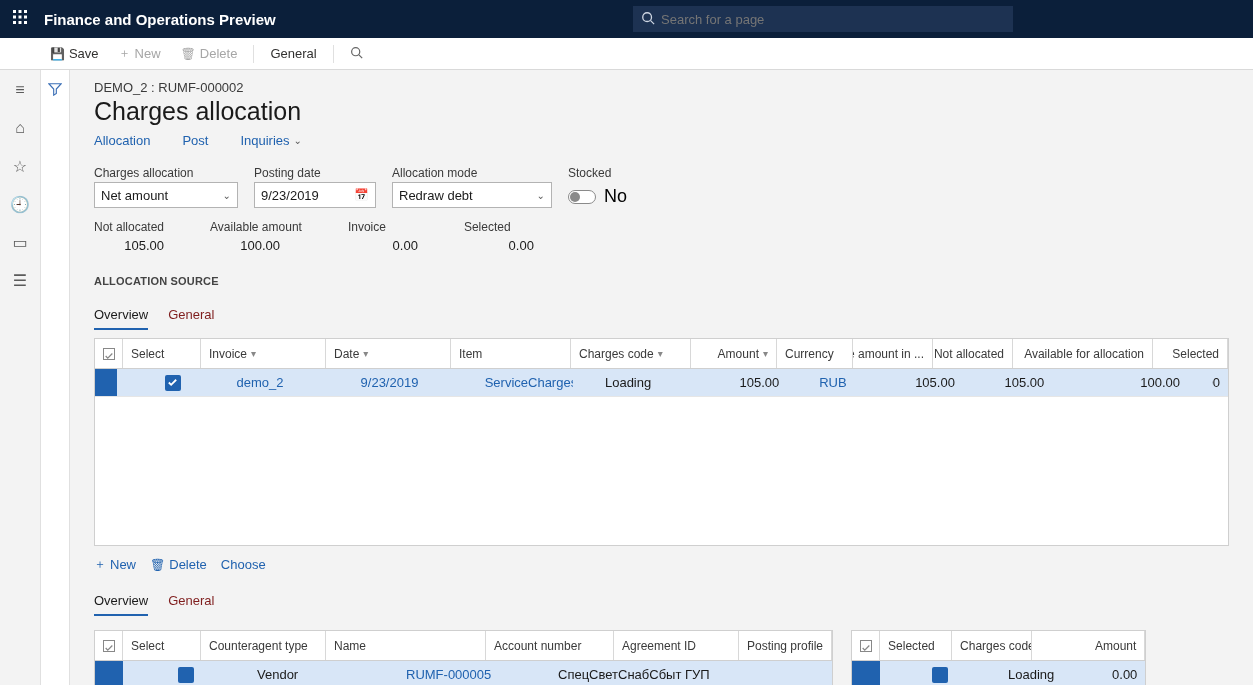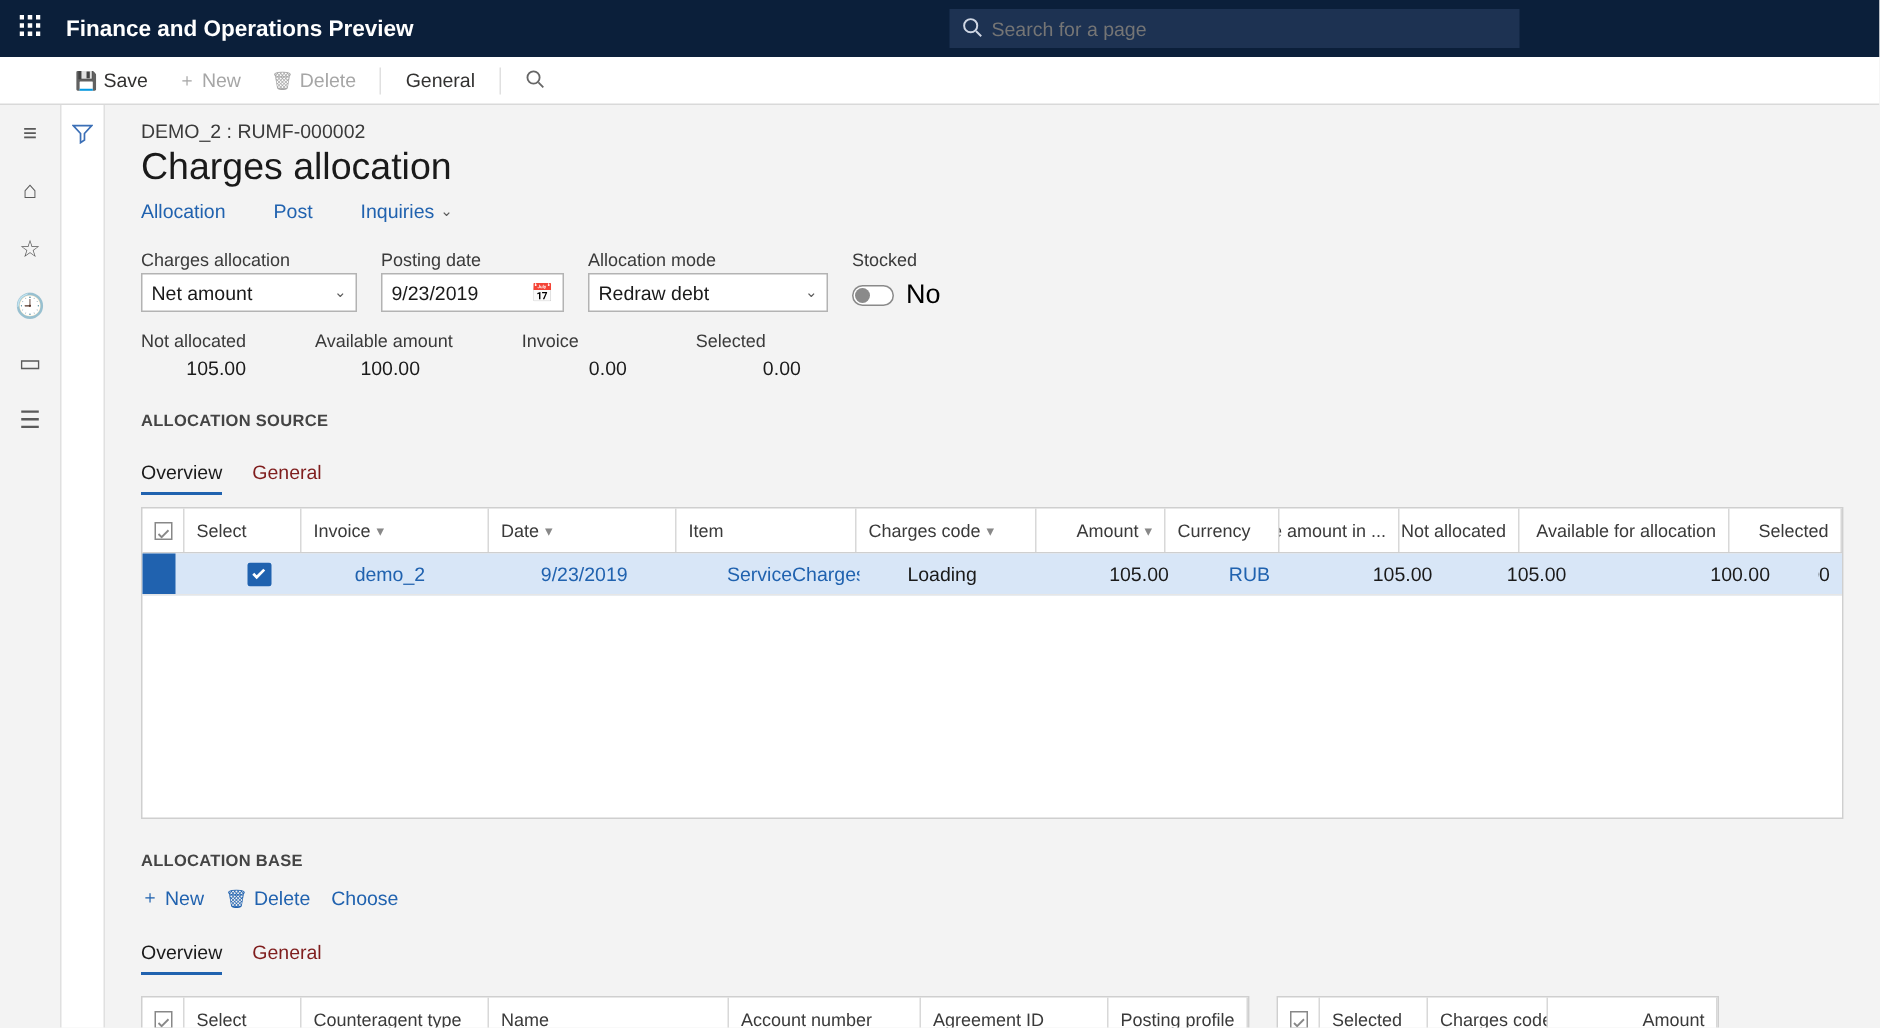--- a/index.html
+++ b/index.html
@@ -310,21 +310,20 @@
           <div class="cell r" style="width:86px">105.00</div>
           <div class="cell link" style="width:76px">RUB</div>
           <div class="cell r" style="width:80px">105.00</div>
           <div class="cell r" style="width:80px">105.00</div>
           <div class="cell r" style="width:140px">100.00</div>
           <div class="cell r filler">0.00</div>
         </div>
       </div>
     </div>
 
-    <div class="sect-title">ALLOCATION BASE</div>
     <div class="sect-actions">
       <span class="it">
           <span class="icn">＋</span>
           <span>New</span>
         </span>
       <span class="it">
           <span class="icn">🗑</span>
           <span>Delete</span>
         </span>
       <span class="it">

